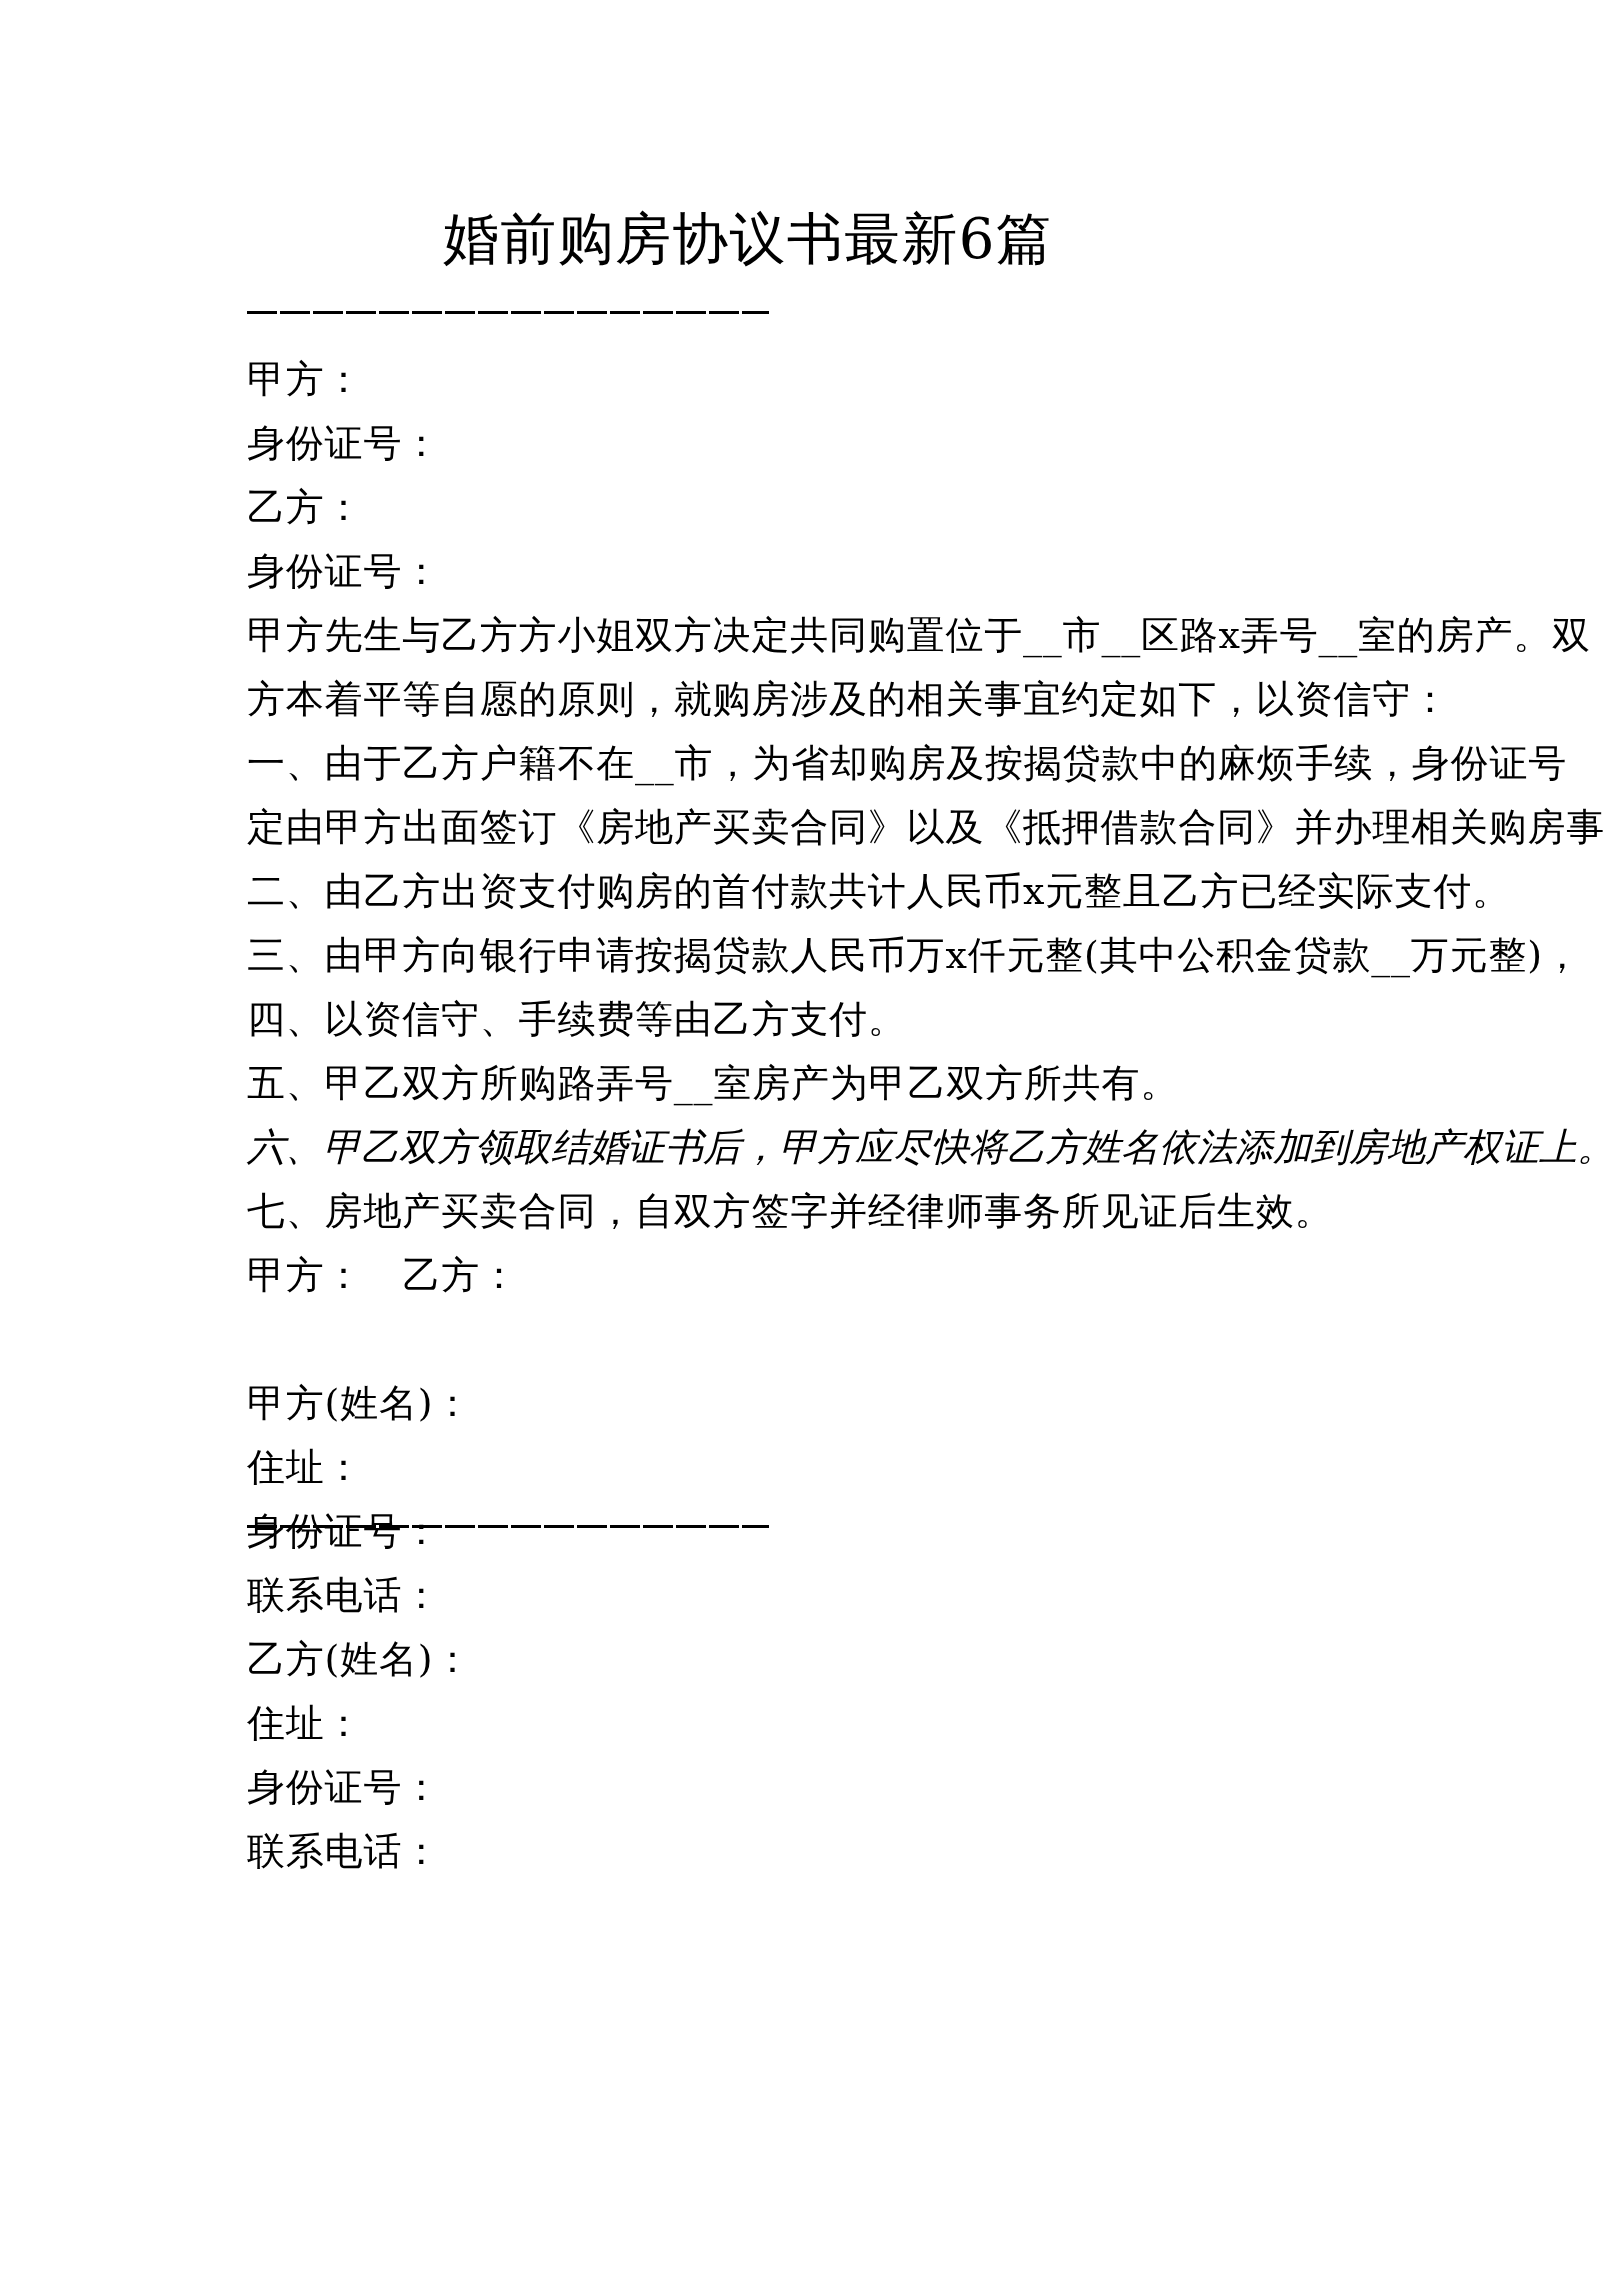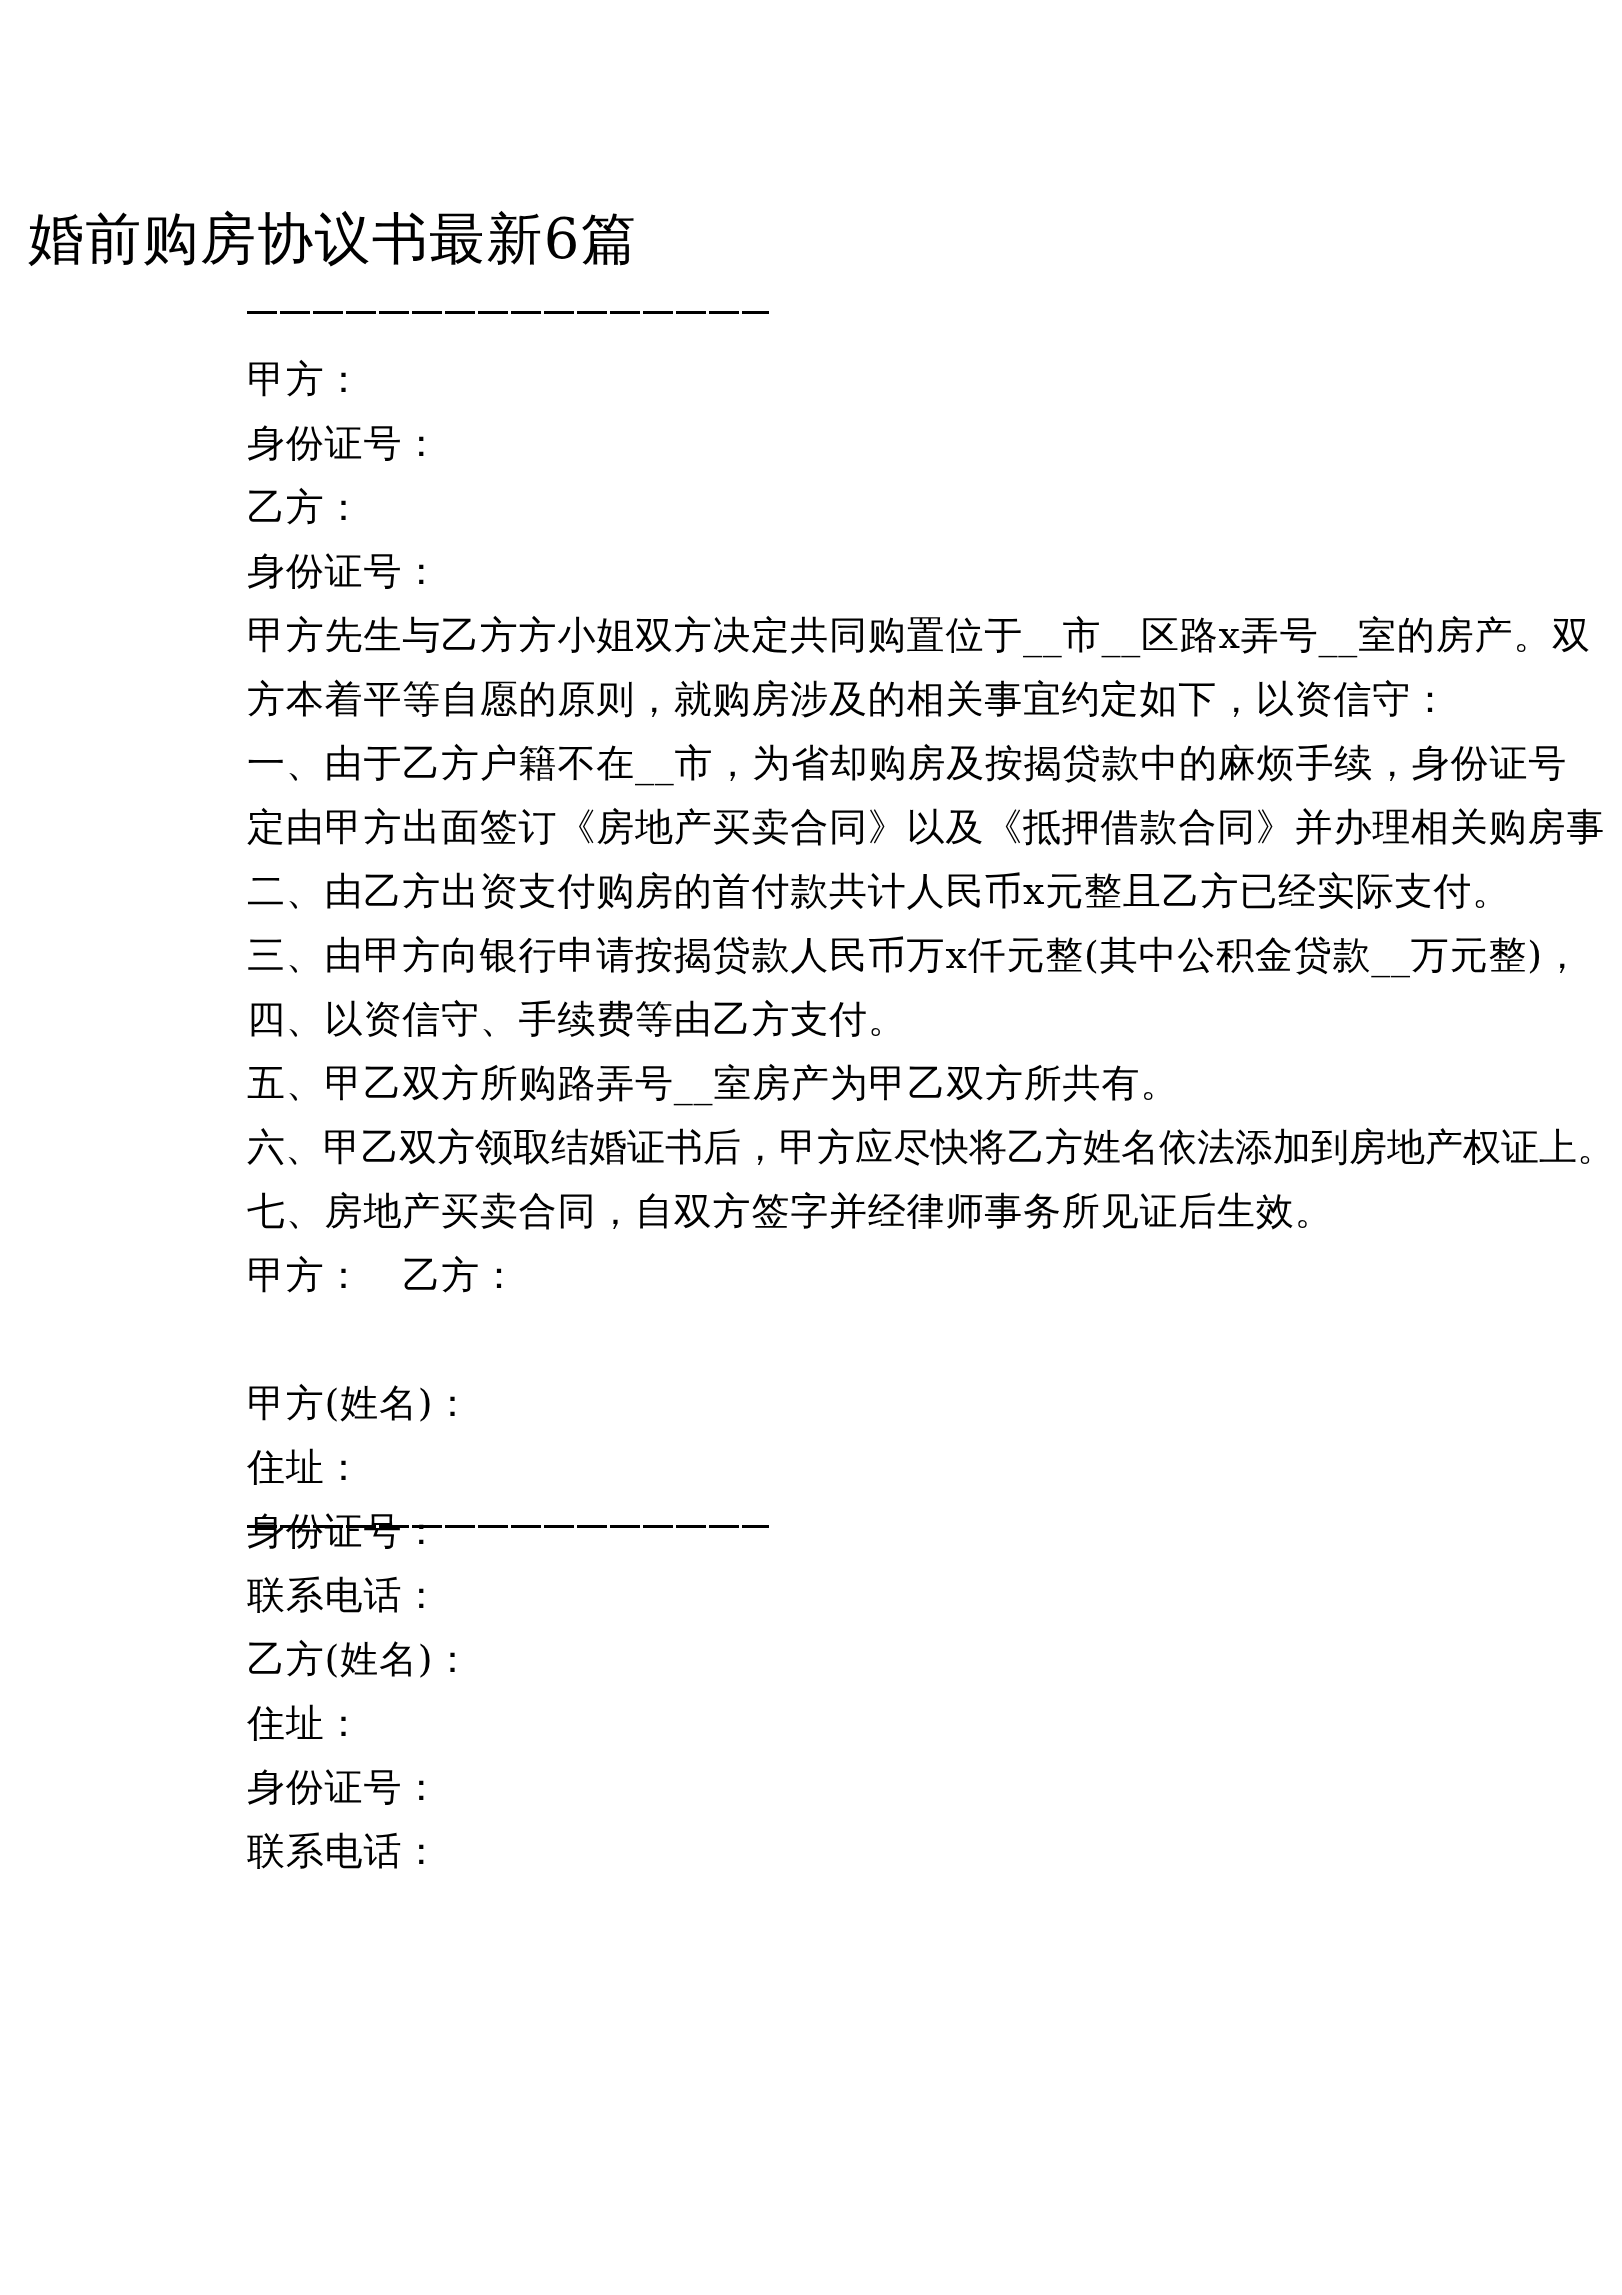--- a/index.html
+++ b/index.html
@@ -22,24 +22,24 @@
       height: 2295px;
       background: #ffffff;
     }
     .title {
       position: absolute;
       left: 0;
       width: 1496px;
       top: 196px;
       height: 85px;
       line-height: 85px;
+      text-align: center;
       font-size: 56px;
       letter-spacing: 1.3px;
       white-space: nowrap;
-      margin-left: 28px;
     }
     .sep {
       position: absolute;
       left: 247px;
       width: 522px;
       height: 2.6px;
       background-image: repeating-linear-gradient(to right, #000 0, #000 30px, #fff 30px, #fff 33px);
     }
     .body {
       position: absolute;
@@ -77,21 +77,21 @@
 
     <div class="line">一、由于乙方户籍不在__市，为省却购房及按揭贷款中的麻烦手续，身份证号</div>
     <div class="line">定由甲方出面签订《房地产买卖合同》以及《抵押借款合同》并办理相关购房事</div>
 
     <div class="line">二、由乙方出资支付购房的首付款共计人民币x元整且乙方已经实际支付。</div>
 
     <div class="line">三、由甲方向银行申请按揭贷款人民币万x仟元整(其中公积金贷款__万元整)，</div>
 
     <div class="line">四、以资信守、手续费等由乙方支付。</div>
     <div class="line">五、甲乙双方所购路弄号__室房产为甲乙双方所共有。</div>
-    <div class="line" style="letter-spacing:0px;">六、甲乙双方领取结婚证书后，甲方应尽快将乙方姓名依法添加到房地产权证上。</div>
+    <div class="line" style="letter-spacing:0px;font-style:italic;">六、甲乙双方领取结婚证书后，甲方应尽快将乙方姓名依法添加到房地产权证上。</div>
     <div class="line">七、房地产买卖合同，自双方签字并经律师事务所见证后生效。</div>
 
     <div class="line">
       <span>甲方：</span><span class="spacer"></span><span>乙方：</span>
     </div>
 
     <div class="gap"></div>
 
     <div class="line">甲方(姓名)：</div>
     <div class="line">住址：</div>

